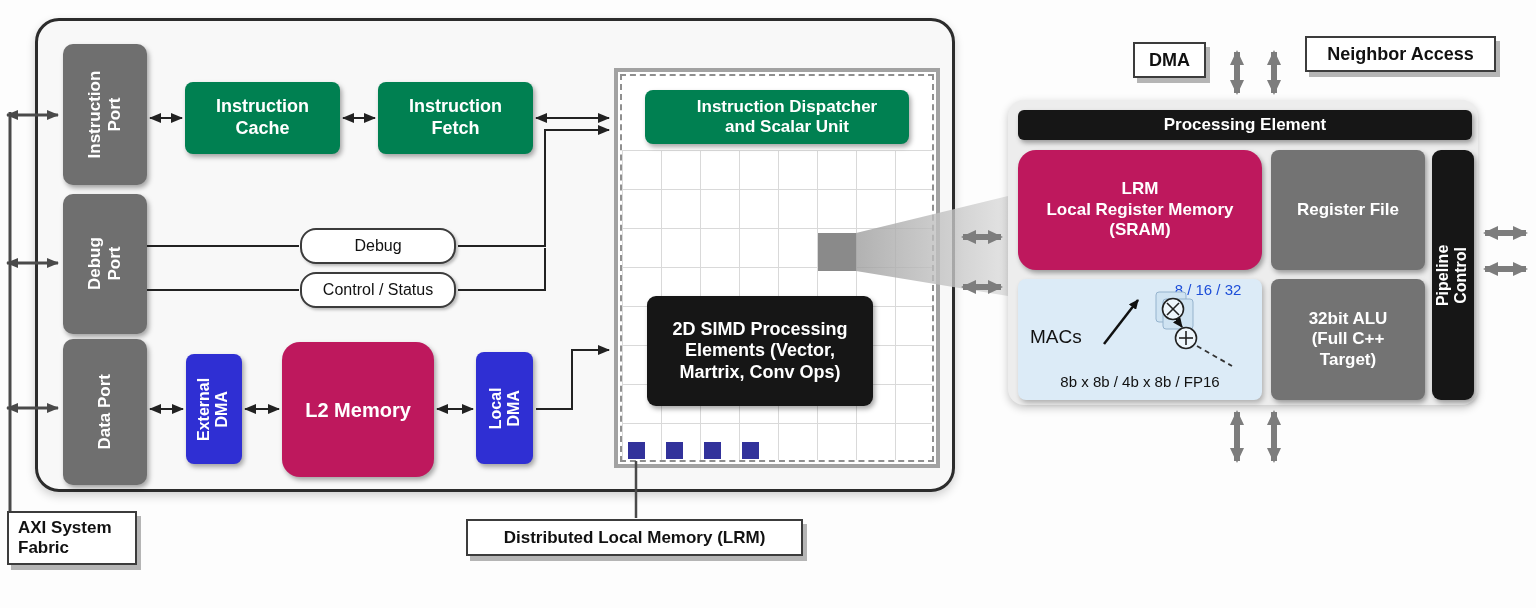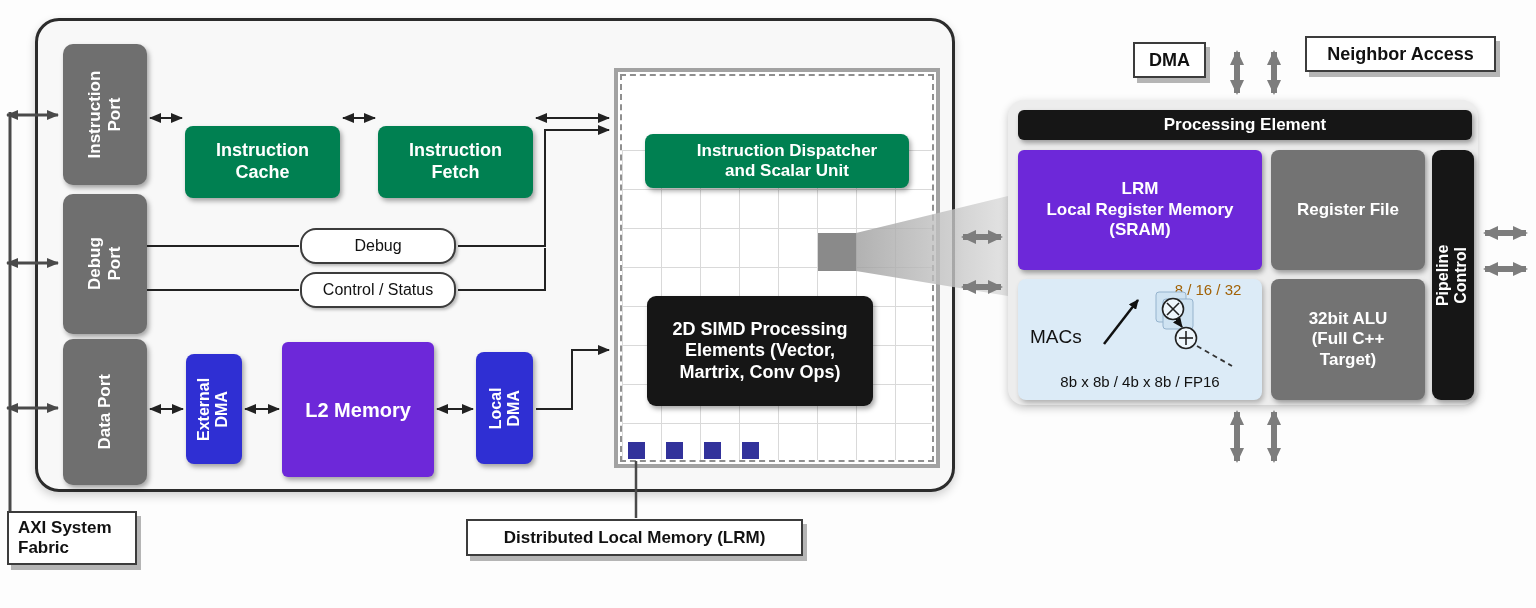--- a/index.html
+++ b/index.html
@@ -5,23 +5,23 @@
   html,body{margin:0;padding:0;background:#ffffff;}
   #canvas{
     position:relative;width:1536px;height:608px;overflow:hidden;
     background:#fdfdfd;
     font-family:"Liberation Sans","DejaVu Sans",sans-serif;
   }
   .abs{position:absolute;box-sizing:border-box;}
   .flexc{display:flex;align-items:center;justify-content:center;text-align:center;}
   .pre{white-space:pre-line;}
   .block{color:#fff;font-weight:bold;line-height:1.2;}
-  .green{background:#008051;border-radius:8px;box-shadow:2px 3px 5px rgba(0,0,0,.35);margin-top:44px;}
+  .green{background:#008051;border-radius:8px;box-shadow:2px 3px 5px rgba(0,0,0,.35);}
   .port{background:#6f6f6f;border-radius:10px;box-shadow:2px 3px 5px rgba(0,0,0,.35);}
-  .bluedark{background:#6d28d9;border-radius:6px;box-shadow:2px 3px 5px rgba(0,0,0,.35);}
+  .bluedark{background:#be185d;border-radius:18px;box-shadow:2px 3px 5px rgba(0,0,0,.35);}
   .bluebright{background:#2f2fd3;border-radius:8px;box-shadow:2px 3px 5px rgba(0,0,0,.35);}
   .red{background:#737373;border-radius:8px;box-shadow:2px 3px 5px rgba(0,0,0,.35);}
   .blackbox{background:#161616;border-radius:9px;box-shadow:2px 3px 5px rgba(0,0,0,.35);}
   .whitebox{background:#fff;border:2px solid #3c3c3c;border-radius:16px;color:#111;
     font-size:16px;box-shadow:2px 2px 3px rgba(0,0,0,.25);}
   .labelbox{background:#fff;border:2px solid #3c3c3c;color:#111;font-weight:bold;
     box-shadow:4px 5px 0 #b5b5b5;}
   .vtext{transform:rotate(-90deg);text-align:center;width:max-content;line-height:1.15;}
   .maintank{
     border:3px solid #2c2c2c;border-radius:24px;background:#f8f8f8;
@@ -102,21 +102,21 @@
   <div class="abs blackbox flexc block" style="left:1018px;top:110px;width:454px;height:30px;font-size:17px;border-radius:6px;z-index:5;text-align:center;">Processing Element</div>
 
   <div class="abs bluedark flexc block pre" style="left:1018px;top:150px;width:244px;height:120px;font-size:17px;z-index:5;">LRM
 Local Register Memory
 (SRAM)</div>
 
   <div class="abs red flexc block" style="left:1271px;top:150px;width:154px;height:120px;font-size:17px;z-index:5;">Register File</div>
 
   <div class="abs macsbg" style="left:1018px;top:279px;width:244px;height:121px;z-index:5;"></div>
   <span class="abs" style="left:1030px;top:326px;font-size:19px;color:#111;z-index:6;">MACs</span>
-  <span class="abs" style="left:1158px;top:281px;width:100px;font-size:15px;color:#a16207;text-align:center;z-index:6;">8 / 16 / 32</span>
+  <span class="abs" style="left:1158px;top:281px;width:100px;font-size:15px;color:#1d4ed8;text-align:center;z-index:6;">8 / 16 / 32</span>
   <span class="abs" style="left:1020px;top:373px;width:240px;font-size:15px;color:#111;text-align:center;z-index:6;">8b x 8b / 4b x 8b / FP16</span>
 
   <svg class="abs overlay" style="left:1098px;top:286px;z-index:6;" width="150" height="86" viewBox="0 0 150 86">
     <defs>
       <marker id="mk" markerUnits="userSpaceOnUse" markerWidth="10" markerHeight="9" refX="9" refY="4.5" orient="auto-start-reverse">
         <path d="M0 0 L10 4.5 L0 9 Z" fill="#111"></path>
       </marker>
     </defs>
     <line x1="6" y1="58" x2="40" y2="14" stroke="#111" stroke-width="2.5" marker-end="url(#mk)"></line>
     <rect x="58" y="6" width="30" height="30" rx="3" fill="#cfe3f2" stroke="#95b3cd"></rect>

